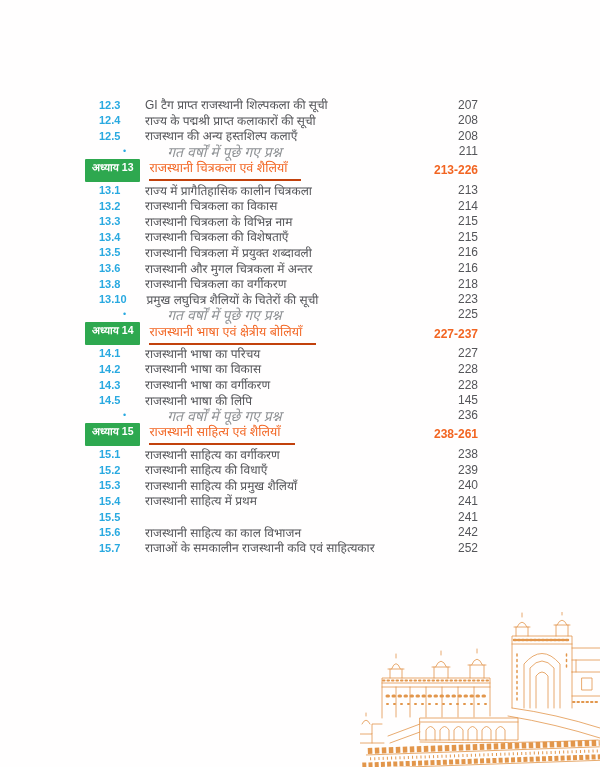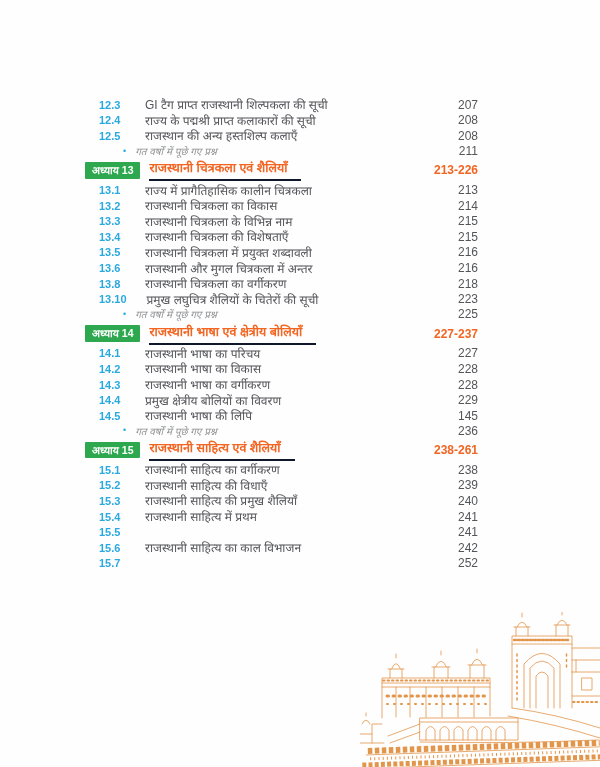--- a/index.html
+++ b/index.html
@@ -13,31 +13,31 @@
   .r .num{
     color:#29a9e0;font-weight:700;font-size:11px;min-width:26px;
     margin-left:14px;margin-right:20px;white-space:nowrap;
   }
   .r .ttl{color:#545559;font-size:12px;white-space:nowrap;}
   .r .pg{margin-left:auto;color:#545559;font-size:12px;}
   
   .r.chap{height:20px;margin:2px 0;}
   .badge{
     background:#2ea84f;color:#ffffff;font-weight:700;font-size:10.5px;
-    padding:3px 7px 3px 7px;line-height:1;border-radius:1px;white-space:nowrap;
+    padding:3px 7px 10px 7px;line-height:1;border-radius:1px;white-space:nowrap;
   }
   .ctitle{
-    color:#f26522;font-weight:700;font-size:12.5px;margin-left:9px;
-    border-bottom:2px solid #0f172a;padding:0 14px 3px 0;white-space:nowrap;
+    color:#f26522;font-weight:400;font-size:12.5px;margin-left:9px;
+    border-bottom:2px solid #c2410c;padding:0 14px 3px 0;white-space:nowrap;
   }
   .crange{color:#f26522 !important;font-weight:700;font-size:12px !important;}
   
   .r.bul{height:14.5px;}
   .dot{color:#29a9e0;font-size:9px;margin-left:38px;margin-right:9px;line-height:1;}
-  .btxt{color:#8f9295;font-style:italic;font-size:10px;white-space:nowrap;}
+  .btxt{color:#8f9295;font-style:italic;font-size:14px;white-space:nowrap;margin-left:32px;}
   .fort{position:absolute;right:0;bottom:0;width:240px;height:155px;}
 </style>
 </head>
 <body>
 
 <div class="page">
   <div class="toc">
 
     <div class="r">
       <span class="num">12.3</span>
@@ -125,25 +125,20 @@
       <span class="num">14.2</span>
       <span class="ttl">राजस्थानी भाषा का विकास</span>
       <span class="pg">228</span>
     </div>
     <div class="r">
       <span class="num">14.3</span>
       <span class="ttl">राजस्थानी भाषा का वर्गीकरण</span>
       <span class="pg">228</span>
     </div>
     <div class="r">
-      <span class="num">14.4</span>
-      <span class="ttl">प्रमुख क्षेत्रीय बोलियों का विवरण</span>
-      <span class="pg">229</span>
-    </div>
-    <div class="r">
       <span class="num">14.5</span>
       <span class="ttl">राजस्थानी भाषा की लिपि</span>
       <span class="pg">145</span>
     </div>
     <div class="r bul">
       <span class="dot">•</span>
       <span class="btxt">गत वर्षों में पूछे गए प्रश्न</span>
       <span class="pg">236</span>
     </div>
 
@@ -176,20 +171,21 @@
       <span class="num">15.5</span>
       <span class="pg">241</span>
     </div>
     <div class="r">
       <span class="num">15.6</span>
       <span class="ttl">राजस्थानी साहित्य का काल विभाजन</span>
       <span class="pg">242</span>
     </div>
     <div class="r">
       <span class="num">15.7</span>
+      <span class="ttl">राजाओं के समकालीन राजस्थानी कवि एवं साहित्यकार</span>
       <span class="pg">252</span>
     </div>
 
   </div>
 
   <svg class="fort" viewBox="0 0 240 155" xmlns="http://www.w3.org/2000/svg" aria-hidden="true">
     <g fill="none" stroke="#e2964b" stroke-width="0.8" stroke-linecap="round" stroke-linejoin="round">
 
       <path d="M0 122 H12 V112 H22 M12 122 V131 M2 112 Q6 104 10 112 M6 104 V101 M0 131 H24"></path>
 

